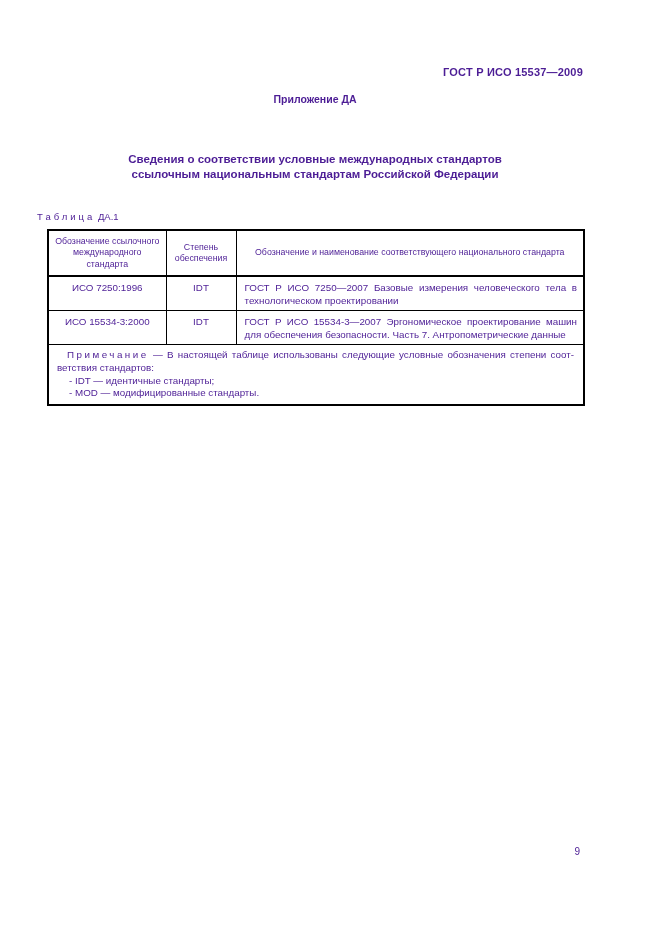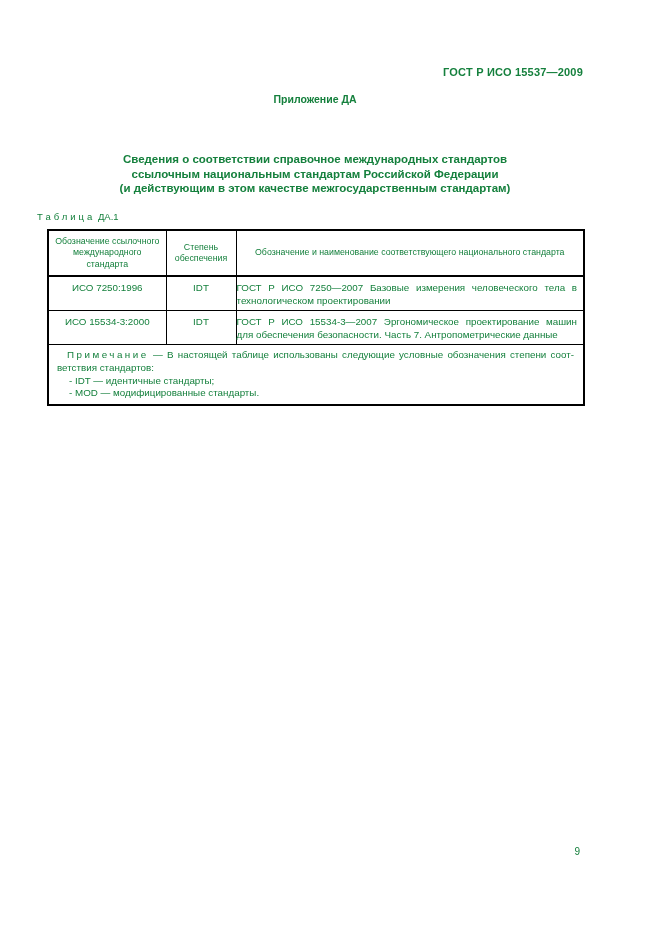--- a/index.html
+++ b/index.html
@@ -3,21 +3,21 @@
 <meta charset="utf-8">
 <style>
   * { margin: 0; padding: 0; box-sizing: border-box; }
   html, body { background: #e8e8e8; }
   body { font-family: "Liberation Sans", "DejaVu Sans", sans-serif; }
   .page {
     position: relative;
     width: 661px;
     height: 936px;
     background: #ffffff;
-    color: #15803d;
+    color: #4c1d95;
     margin: 0 auto;
     overflow: hidden;
   }
   .doc-code {
     position: absolute;
     top: 66px;
     right: 78px;
     font-size: 11px;
     font-weight: bold;
     letter-spacing: 0.2px;
@@ -71,21 +71,21 @@
   }
   .tbl td {
     border: 1px solid #000;
     vertical-align: top;
     font-size: 9.8px;
     margin-left: 20px;
   }
   .tbl tr.r1 td { height: 29px; }
   .tbl tr.r2 td { height: 34px; }
   .c-center { text-align: center; padding-top: 5px; }
-  .c-nat { padding: 4px 6px 3px 0; line-height: 13px; }
+  .c-nat { padding: 4px 6px 3px 8px; line-height: 13px; }
   .just { text-align: justify; text-align-last: justify; }
   .note-cell {
     height: 50px;
     padding: 4px 9px 4px 8px;
     font-size: 9px;
     line-height: 12.8px;
   }
   .note-l1 { text-align: justify; text-align-last: justify; text-indent: 10px; }
   .note-label { letter-spacing: 2.5px; }
   .note-item { padding-left: 12px; }
@@ -103,23 +103,22 @@
 
 <div class="page">
 
   <div class="doc-code">ГОСТ Р ИСО 15537—2009</div>
 
   <div class="annex">
     <div>Приложение ДА</div>
   </div>
 
   <div class="sec-title">
-    <div>Сведения о соответствии справочное международных стандартов</div>
+    <div>Сведения о соответствии условные международных стандартов</div>
     <div>ссылочным национальным стандартам Российской Федерации</div>
-    <div>(и действующим в этом качестве межгосударственным стандартам)</div>
   </div>
 
   <div class="tbl-caption"><span class="spaced">Таблица</span> <span>ДА.1</span></div>
 
   <table class="tbl">
     <colgroup>
       <col style="width:118px">
       <col style="width:70px">
       <col style="width:348px">
     </colgroup>

